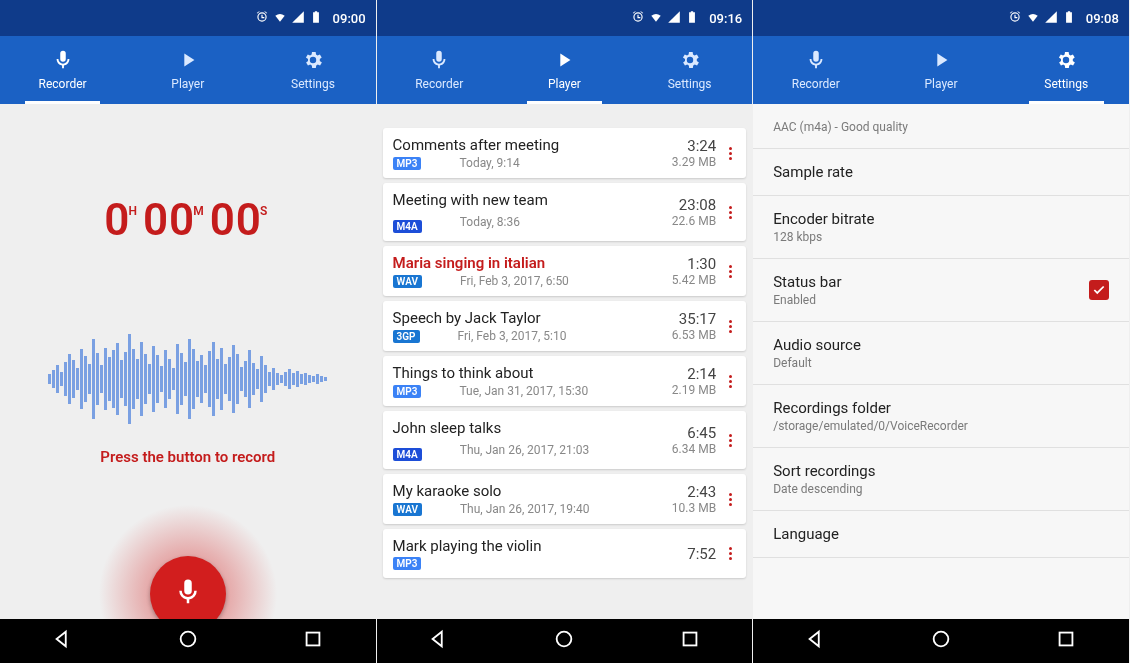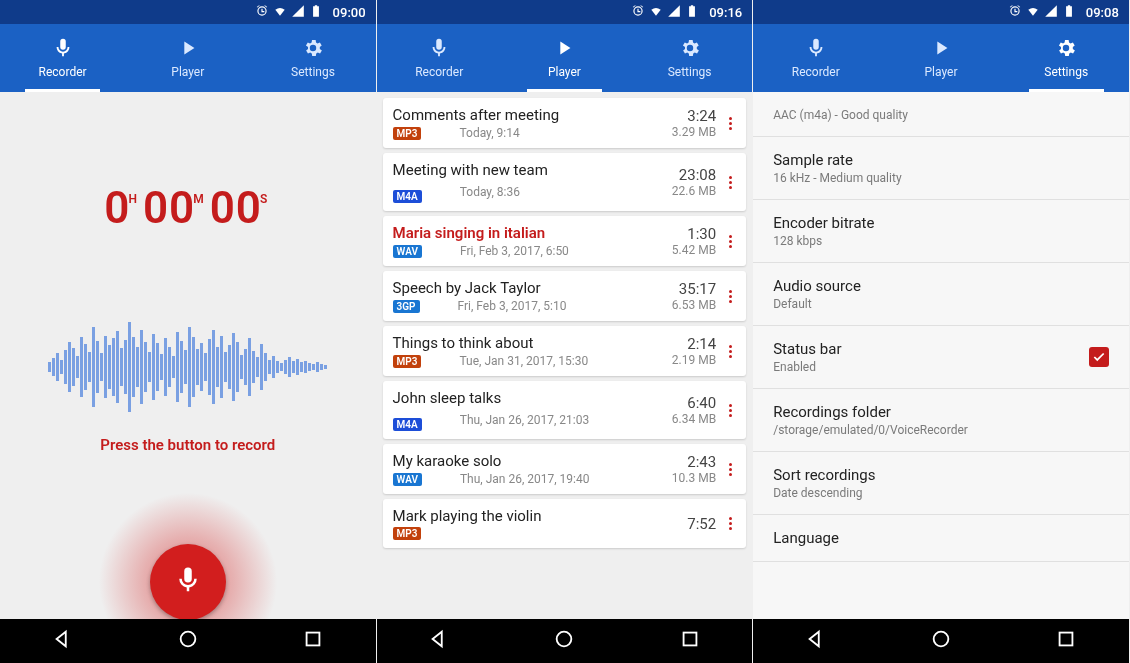--- a/index.html
+++ b/index.html
@@ -17,21 +17,21 @@
     height: 663px;
     background: #efefef;
     position: relative;
     display: flex;
     flex-direction: column;
     overflow: hidden;
     border-right: 1px solid rgba(0,0,0,0);
   }
   
   .status-bar {
-    height: 24px;
+    height: 36px;
     background: #0f3b8a;
     color: #fff;
     display: flex;
     justify-content: flex-end;
     align-items: center;
     padding: 0 10px;
     font-size: 12px;
   }
   .status-bar .icons { display: flex; gap: 4px; align-items: center; }
   .status-bar svg, .status-bar .glyph { width: 14px; height: 14px; fill: #fff; }
@@ -134,42 +134,42 @@
     display:flex;
     align-items:center;
     justify-content:center;
     cursor:pointer;
     box-shadow: 0 2px 4px rgba(0,0,0,.3);
   }
   .record-btn svg { width:30px; height:30px; fill:#fff; }
   
   .player-body {
     flex:1; background:#efefef; overflow:hidden; position:relative;
-    padding: 6px 6px 0 6px;
+    padding: 24px 6px 0 6px;
   }
   .rec-item {
     background:#fff;
     border-radius:3px;
     margin-bottom:5px;
     box-shadow: 0 1px 2px rgba(0,0,0,.15);
     padding: 8px 10px;
     display:flex;
     gap:8px;
     align-items:center;
     cursor:pointer;
   }
   .rec-main { flex:1; min-width:0; }
   .rec-title { font-size:15px; color:#222; }
   .rec-title.playing { color:#c41c1c; font-weight:600; }
   .rec-sub { display:flex; gap:6px; align-items:center; margin-top:2px;}
   .fmt {
     font-size:10px; font-weight:600; color:#fff;
     padding:1px 4px; border-radius:2px;
   }
-  .fmt-mp3 { background:#c2410c; }
+  .fmt-mp3 { background:#3b82f6; }
   .fmt-m4a { background:#1d4ed8;margin-top:9px; }
   .fmt-wav { background:#1976d2; }
   .fmt-3gp { background:#1976d2; }
   .rec-date { font-size:12px; color:#888;margin-left:32px; }
   .rec-right { text-align:right; }
   .rec-dur { font-size:15px; color:#444; }
   .rec-size { font-size:12px; color:#888; }
   .rec-more { width:12px; display:flex; flex-direction:column; gap:2px; align-items:center; justify-content:center; cursor:pointer; }
   .rec-more span { width:3px; height:3px; background:#c41c1c; border-radius:50%; }
   .player-bar {
@@ -503,21 +503,21 @@
       </div>
       <div class="rec-item">
         <div class="rec-main">
           <div class="rec-title">John sleep talks</div>
           <div class="rec-sub">
             <span class="fmt fmt-m4a">M4A</span>
             <span class="rec-date">Thu, Jan 26, 2017, 21:03</span>
           </div>
         </div>
         <div class="rec-right">
-          <div class="rec-dur">6:40</div>
+          <div class="rec-dur">6:45</div>
           <div class="rec-size">6.34 MB</div>
         </div>
         <div class="rec-more">
           <span></span>
           <span></span>
           <span></span>
         </div>
       </div>
       <div class="rec-item">
         <div class="rec-main">
@@ -609,48 +609,47 @@
   </div>
   <div class="settings-body" id="settings-list">
       <div class="pref">
         <div class="txt">
           <div class="pref-sub">AAC (m4a) - Good quality</div>
         </div>
       </div>
       <div class="pref">
         <div class="txt">
           <div class="pref-title">Sample rate</div>
-          <div class="pref-sub">16 kHz - Medium quality</div>
         </div>
       </div>
       <div class="pref">
         <div class="txt">
           <div class="pref-title">Encoder bitrate</div>
           <div class="pref-sub">128 kbps</div>
-        </div>
-      </div>
-      <div class="pref">
-        <div class="txt">
-          <div class="pref-title">Audio source</div>
-          <div class="pref-sub">Default</div>
         </div>
       </div>
       <div class="pref">
         <div class="txt">
           <div class="pref-title">Status bar</div>
           <div class="pref-sub">Enabled</div>
         </div>
         <div class="pref-check">
           <svg viewBox="0 0 24 24">
             <path d="M20 6L9 17l-5-5" fill="none" stroke="#fff" stroke-width="3"></path>
           </svg>
         </div>
       </div>
       <div class="pref">
         <div class="txt">
+          <div class="pref-title">Audio source</div>
+          <div class="pref-sub">Default</div>
+        </div>
+      </div>
+      <div class="pref">
+        <div class="txt">
           <div class="pref-title">Recordings folder</div>
           <div class="pref-sub">/storage/emulated/0/VoiceRecorder</div>
         </div>
       </div>
       <div class="pref">
         <div class="txt">
           <div class="pref-title">Sort recordings</div>
           <div class="pref-sub">Date descending</div>
         </div>
       </div>

